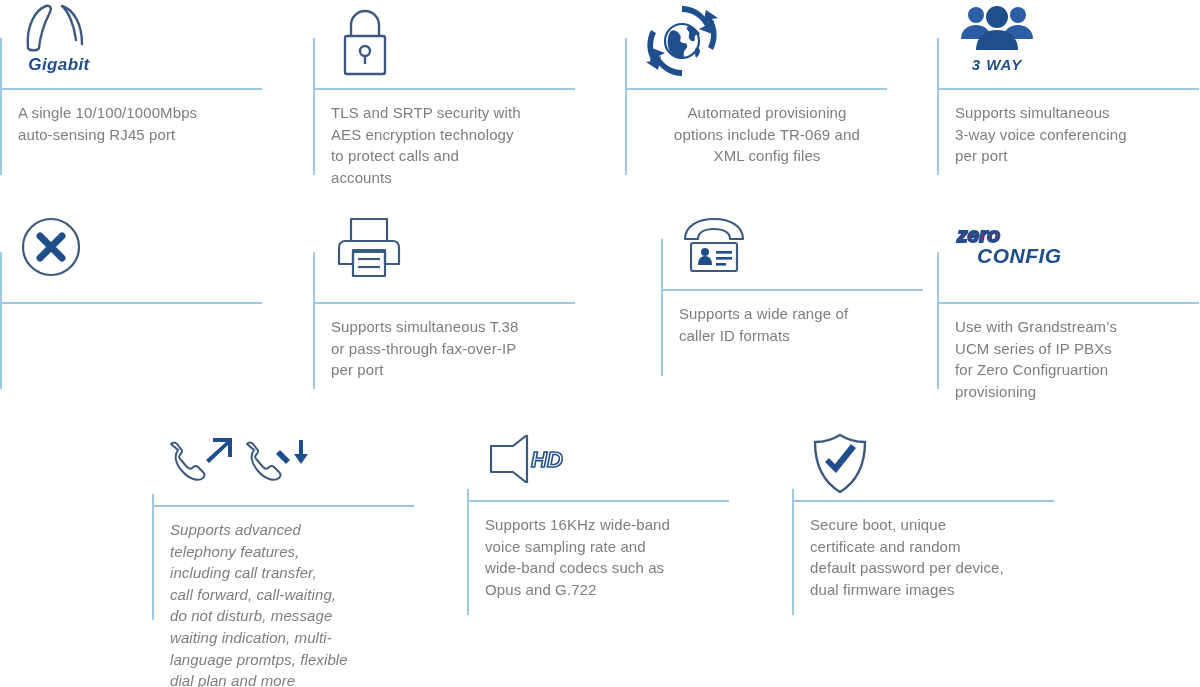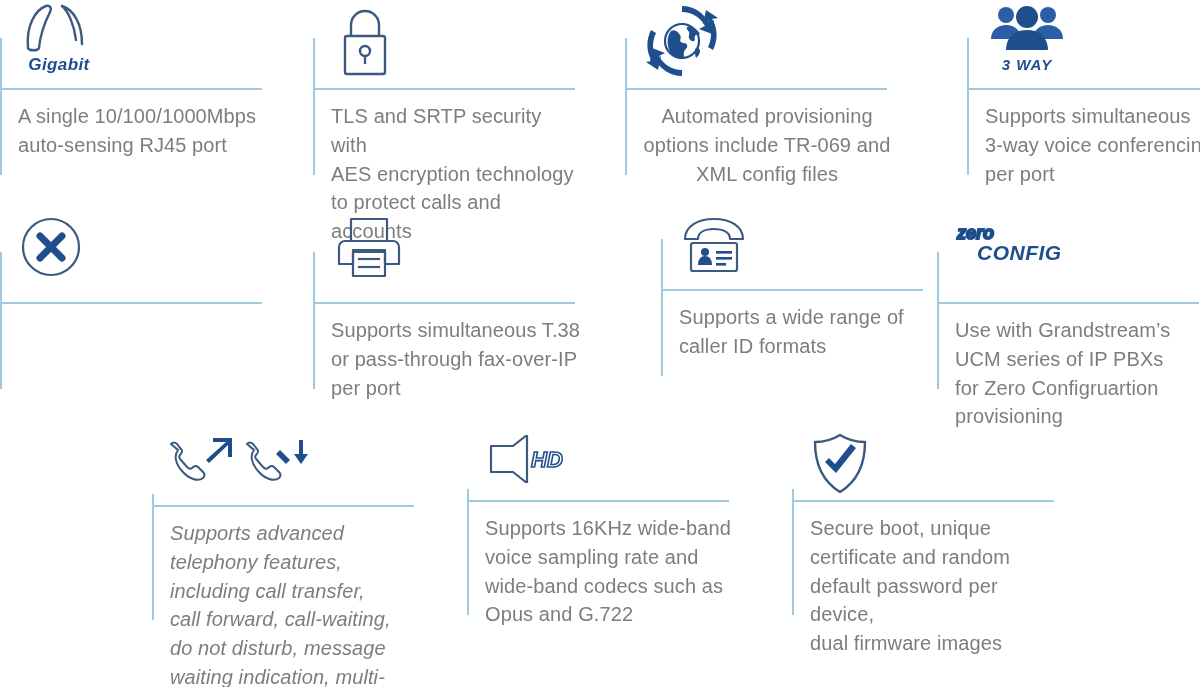--- a/index.html
+++ b/index.html
@@ -22,37 +22,37 @@
   .icon-wrap{
     position:absolute;
     display:flex;align-items:flex-end;
     gap:14px;
   }
   .icon-wrap svg{display:block;}
 
   .blurb{
     position:absolute;
     color:#7b7e81;
-    font-size:20px;
+    font-size:15px;
     line-height:1.44;
     letter-spacing:.1px;
     white-space:pre-line;
   }
 
   
   .badge{
     font-style:italic;font-weight:bold;
     color:#1f4e8c;
     letter-spacing:.4px;
     line-height:1;
   }
   .badge-gigabit{font-size:17px;}
   .badge-3way{font-size:15px;letter-spacing:1px;}
-  .badge-zero{font-size:18px;letter-spacing:0px;
-    -webkit-text-stroke:2px #1f4e8c;color:#0c4a6e;}
+  .badge-zero{font-size:21px;letter-spacing:0px;
+    -webkit-text-stroke:2px #1f4e8c;color:#be185d;}
   .badge-config{font-size:21px;letter-spacing:.5px;color:#1f4e8c;margin-left:20px;}
 </style>
 </head>
 <body>
 
 <div id="grid">
 
   <div class="cell" style="left:0px;top:38px;width:262px;height:160px;">
     <div class="rule-v" style="height:137px;"></div>
     <div class="rule-h" style="top:50px;width:262px;"></div>
@@ -109,21 +109,21 @@
           <path d="M10 30 C5 40 5 52 11 61 l-6 1 l12 8 l3 -14 l-5 3 C11 51 11 41 15 33 Z"></path>
           <path d="M72 50 C77 40 77 28 71 19 l6 -1 l-12 -8 l-3 14 l5 -3 C71 29 71 39 67 47 Z"></path>
         </g>
       </svg>
     </div>
     <div class="blurb" style="left:18px;top:64px;width:248px;text-align:center;">Automated provisioning
 options include TR-069 and
 XML config files</div>
   </div>
 
-  <div class="cell" style="left:967px;top:38px;width:220px;height:160px;">
+  <div class="cell" style="left:937px;top:38px;width:220px;height:160px;">
     <div class="rule-v" style="height:137px;"></div>
     <div class="rule-h" style="top:50px;width:262px;"></div>
     <div class="icon-wrap" style="left:22px;top:-34px;flex-direction:column;align-items:center;gap:3px;">
       <svg width="76" height="50" viewBox="0 0 76 50">
         <g fill="#2b5ea6">
           <circle cx="17" cy="11" r="8"></circle>
           <path d="M2 35 c0 -9 7 -14 15 -14 c8 0 15 5 15 14 Z"></path>
           <circle cx="59" cy="11" r="8"></circle>
           <path d="M44 35 c0 -9 7 -14 15 -14 c8 0 15 5 15 14 Z"></path>
         </g>

